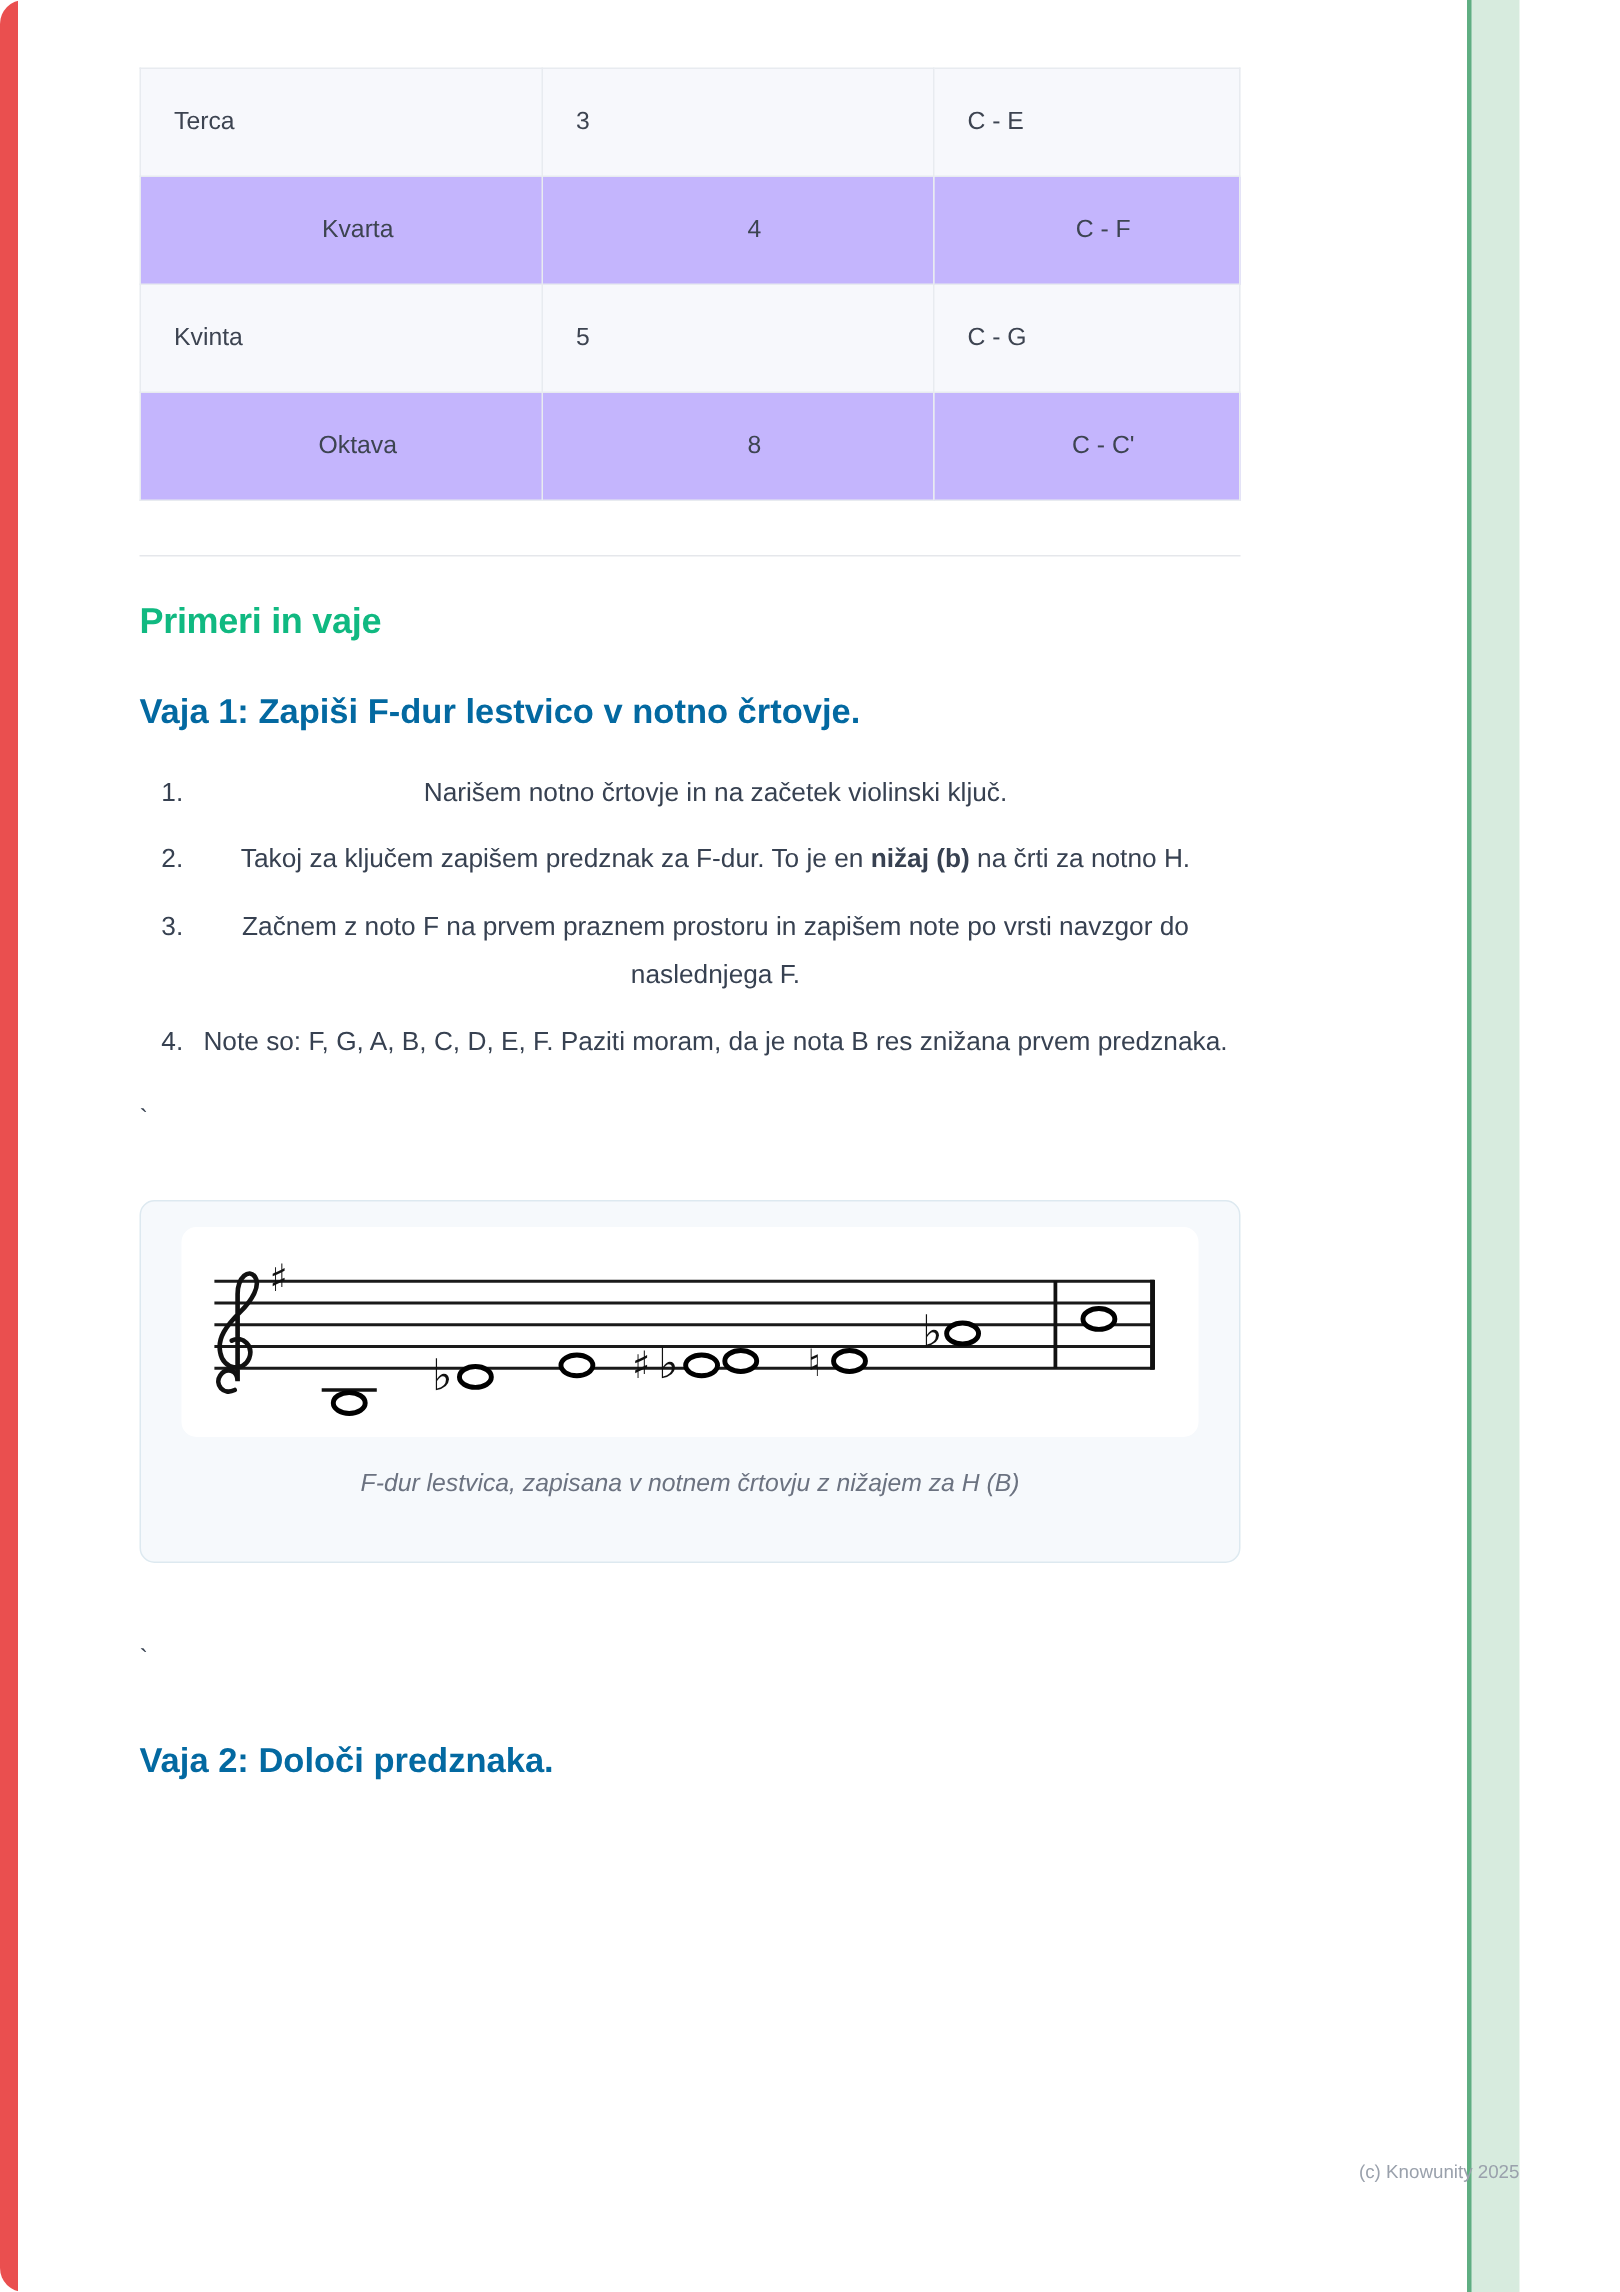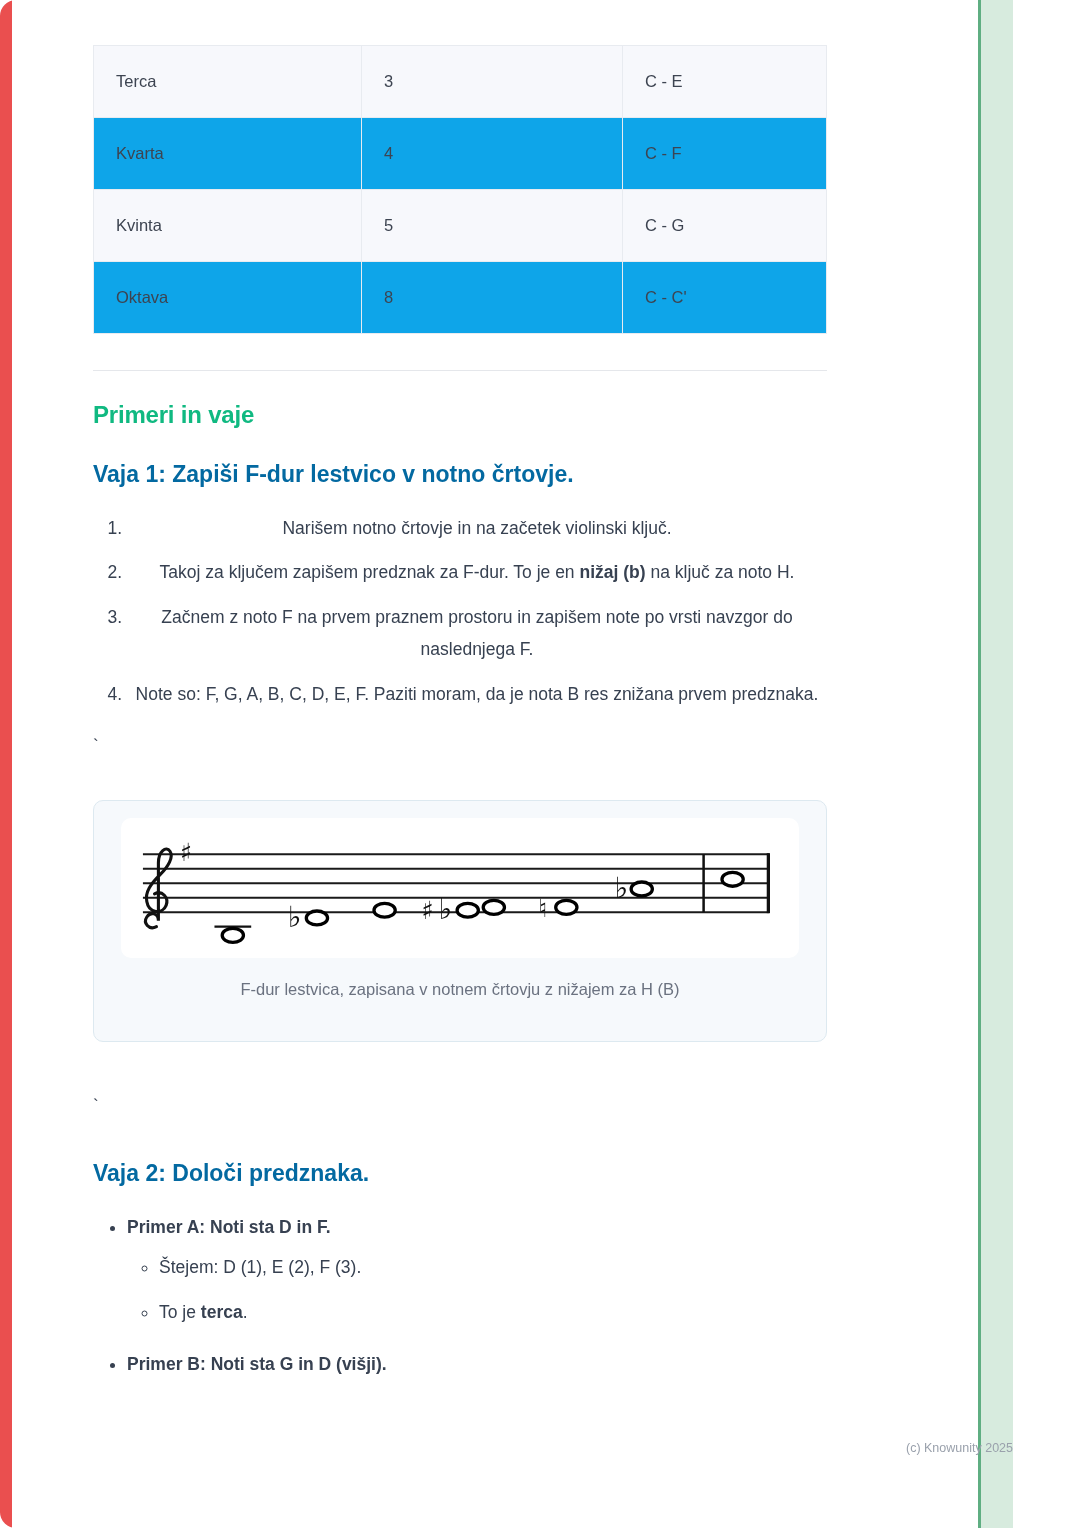--- a/index.html
+++ b/index.html
@@ -38,21 +38,21 @@
   }
   table.intervals td{
     border:1px solid #e8ebf0;
     height:71px;
     padding:0 0 0 22px;
     vertical-align:middle;
   }
   table.intervals td:nth-child(1){width:245px;}
   table.intervals td:nth-child(2){width:238px;}
   tr.row-a{background:#f7f8fc;}
-  tr.row-b{background:#0ea5e9;}
+  tr.row-b{background:#c4b5fd;text-align:center;}
   
   hr.divider{
     border:none;border-top:1px solid #e5e7eb;
     margin:36px 0 0 0;
   }
   
   h2.section-heading{
     margin:30px 0 0 0;
     font-size:24px;
     font-weight:700;
@@ -90,20 +90,21 @@
     padding:17px 27px 42px 27px;
   }
   .staff-box{
     background:#ffffff;
     border-radius:10px;
     padding:12px 0;
   }
   .staff-box svg{display:block;margin:0 auto;}
   .figure-caption{
     text-align:center;
+    font-style:italic;
     color:#6b7280;
     font-size:16.5px;
     margin-top:22px;
   }
   .spacer-backtick2{margin-top:54px;}
   .vaja2-title{margin-top:44px;}
   
   ul.examples{
     margin:26px 0 0 0;
     padding-left:34px;
@@ -174,21 +175,21 @@
 
     <h2 class="section-heading" style="color: rgb(16, 185, 129);">Primeri in vaje</h2>
 
     <div class="vaja-title">Vaja 1: Zapiši F-dur lestvico v notno črtovje.</div>
 
     <ol class="steps">
       <li>
         <span>Narišem notno črtovje in na začetek violinski ključ.</span>
       </li>
       <li>
-        <span>Takoj za ključem zapišem predznak za F-dur. To je en </span><strong>nižaj (b)</strong><span> na ključ za noto H.</span>
+        <span>Takoj za ključem zapišem predznak za F-dur. To je en </span><strong>nižaj (b)</strong><span> na črti za notno H.</span>
       </li>
       <li>
         <span>Začnem z noto F na prvem praznem prostoru in zapišem note po vrsti navzgor do naslednjega F.</span>
       </li>
       <li>
         <span>Note so: F, G, A, B, C, D, E, F. Paziti moram, da je nota B res znižana prvem predznaka.</span>
       </li>
     </ol>
 
     <div class="backtick">`</div>
@@ -229,34 +230,18 @@
           </g>
         </svg>
       </div>
       <div class="figure-caption">F-dur lestvica, zapisana v notnem črtovju z nižajem za H (B)</div>
     </div>
 
     <div class="backtick spacer-backtick2">`</div>
 
     <div class="vaja-title vaja2-title">Vaja 2: Določi predznaka.</div>
 
-    <ul class="examples">
-      <li>
-        <span class="primer-title">Primer A: Noti sta D in F.</span>
-        <ul class="sub-steps">
-          <li>
-            <span>Štejem: D (1), E (2), F (3).</span>
-          </li>
-          <li>
-            <span>To je </span><strong>terca</strong><span>.</span>
-          </li>
-        </ul>
-      </li>
-      <li>
-        <span class="primer-title">Primer B: Noti sta G in D (višji).</span>
-      </li>
-    </ul>
 
   </div>
 
   <div class="copyright">(c) Knowunity 2025</div>
 
 </div>
 
 </body></html>

